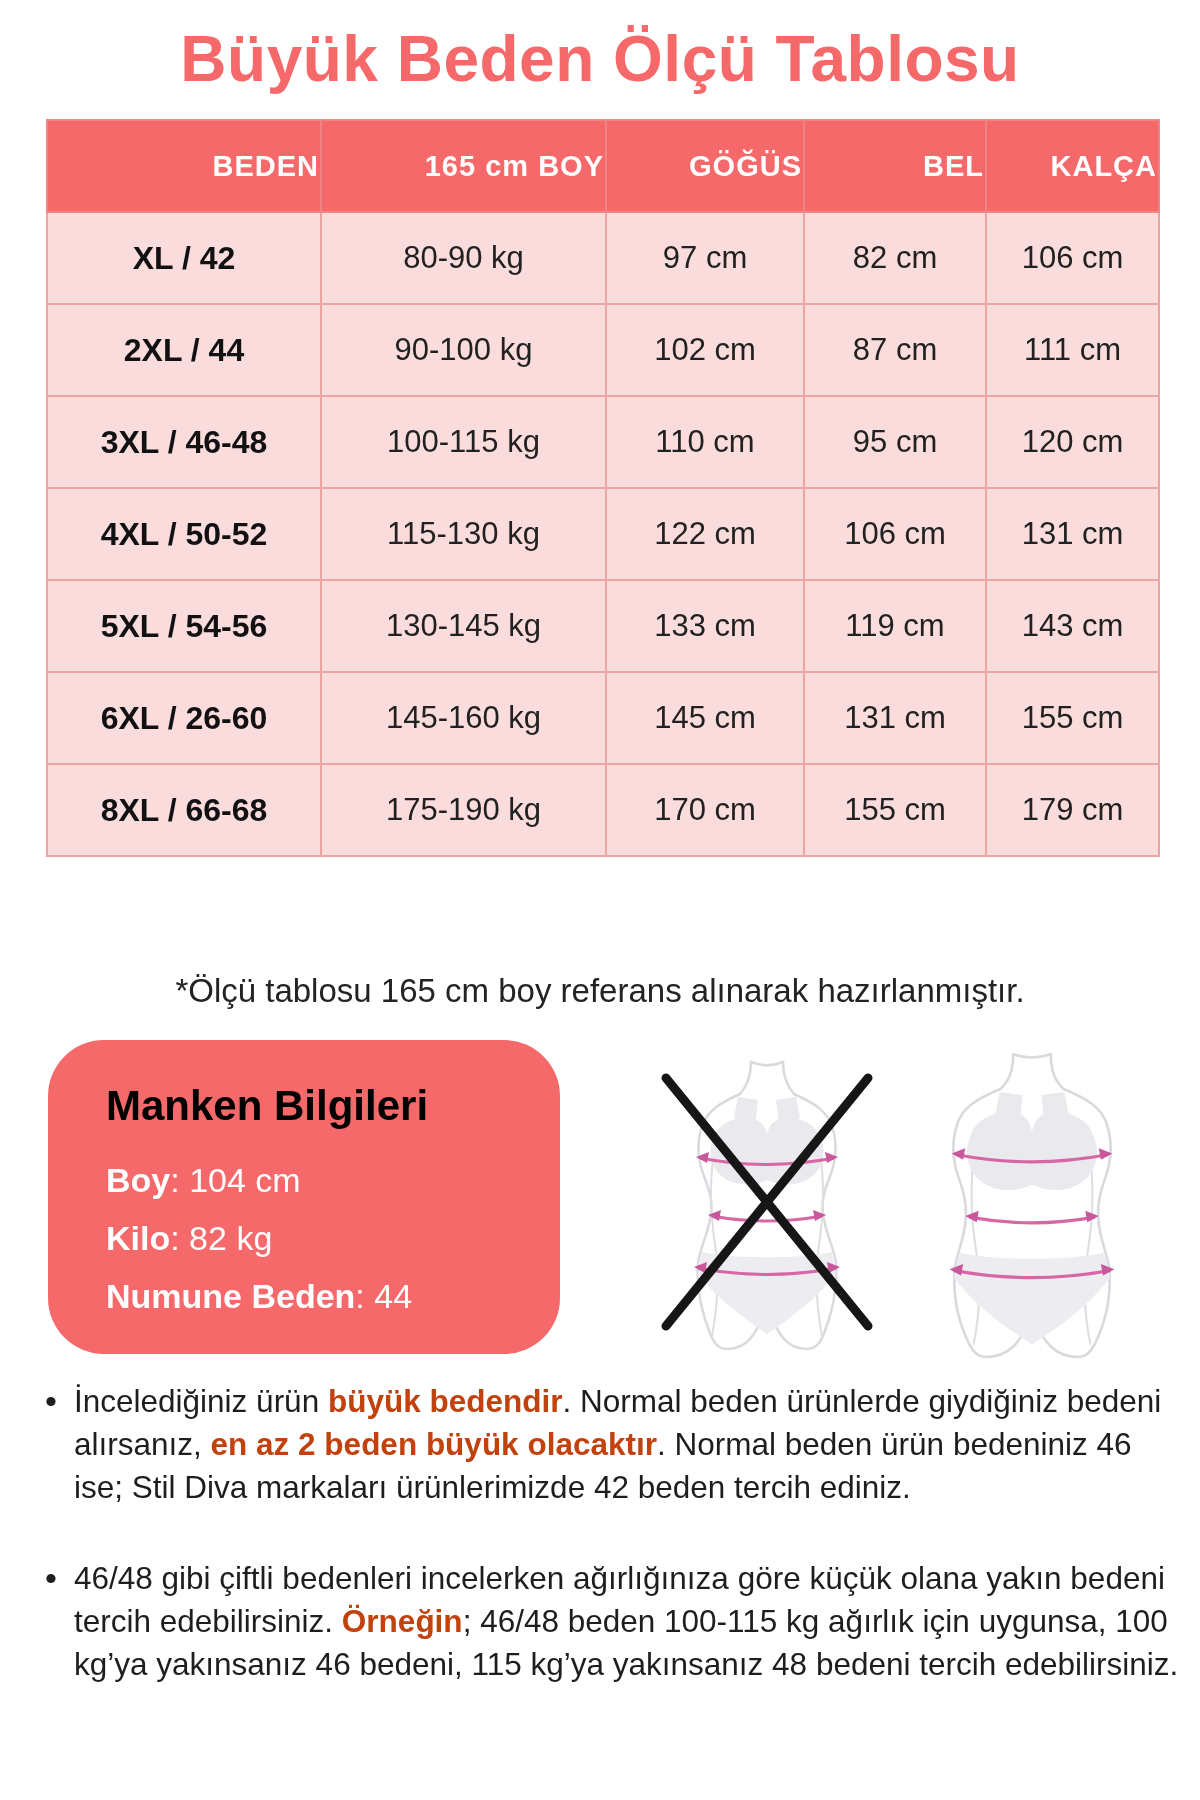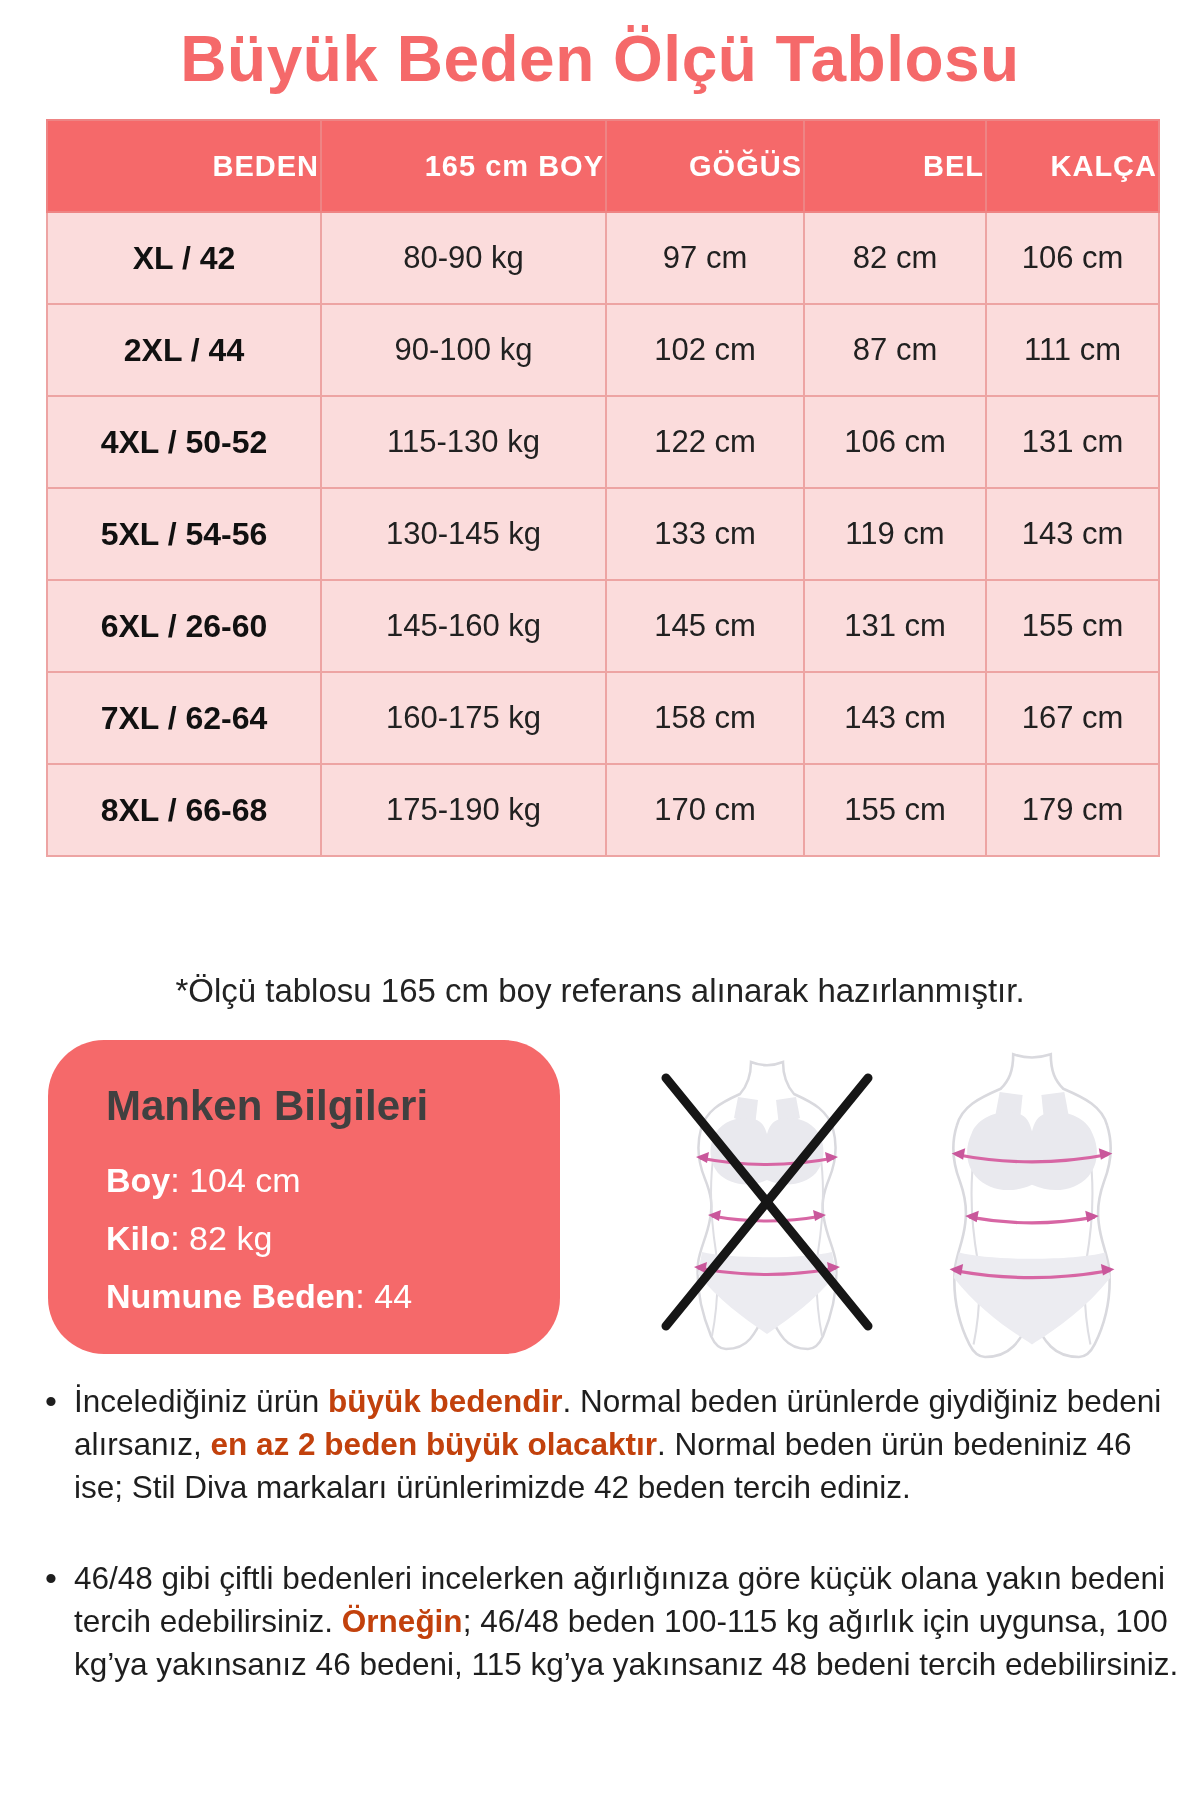--- a/index.html
+++ b/index.html
@@ -41,21 +41,21 @@
   }
   .model-box {
     position:absolute; left:48px; top:1040px;
     width:512px; height:314px;
     background:#f5696a; border-radius:56px;
     padding:42px 30px 0 58px;
     color:#ffffff;
   }
   .model-box h2 {
     margin:0 0 30px 0;
-    font-size:42px; font-weight:700; color:#404040;
+    font-size:42px; font-weight:700; color:#000000;
   }
   .model-line {
     margin:0 0 17px 0;
     font-size:34px; font-weight:400; color:#ffffff;
     line-height:1.2; white-space:nowrap;
   }
   .model-line b { font-weight:700; }
   .figure { position:absolute; }
   .figure-left  { left:652px; top:1052px; width:230px; }
   .figure-right { left:912px; top:1046px; width:240px; }
@@ -109,46 +109,46 @@
         <td>106 cm</td>
       </tr>
       <tr>
         <td class="c-size">2XL / 44</td>
         <td>90-100 kg</td>
         <td>102 cm</td>
         <td>87 cm</td>
         <td>111 cm</td>
       </tr>
       <tr>
+        <td class="c-size">3XL / 46-48</td>
+        <td>100-115 kg</td>
+        <td>110 cm</td>
+        <td>95 cm</td>
+        <td>120 cm</td>
+      </tr>
+      <tr>
         <td class="c-size">4XL / 50-52</td>
         <td>115-130 kg</td>
         <td>122 cm</td>
         <td>106 cm</td>
         <td>131 cm</td>
       </tr>
       <tr>
         <td class="c-size">5XL / 54-56</td>
         <td>130-145 kg</td>
         <td>133 cm</td>
         <td>119 cm</td>
         <td>143 cm</td>
       </tr>
       <tr>
         <td class="c-size">6XL / 26-60</td>
         <td>145-160 kg</td>
         <td>145 cm</td>
         <td>131 cm</td>
         <td>155 cm</td>
-      </tr>
-      <tr>
-        <td class="c-size">7XL / 62-64</td>
-        <td>160-175 kg</td>
-        <td>158 cm</td>
-        <td>143 cm</td>
-        <td>167 cm</td>
       </tr>
       <tr>
         <td class="c-size">8XL / 66-68</td>
         <td>175-190 kg</td>
         <td>170 cm</td>
         <td>155 cm</td>
         <td>179 cm</td>
       </tr>
     </tbody>
   </table>

